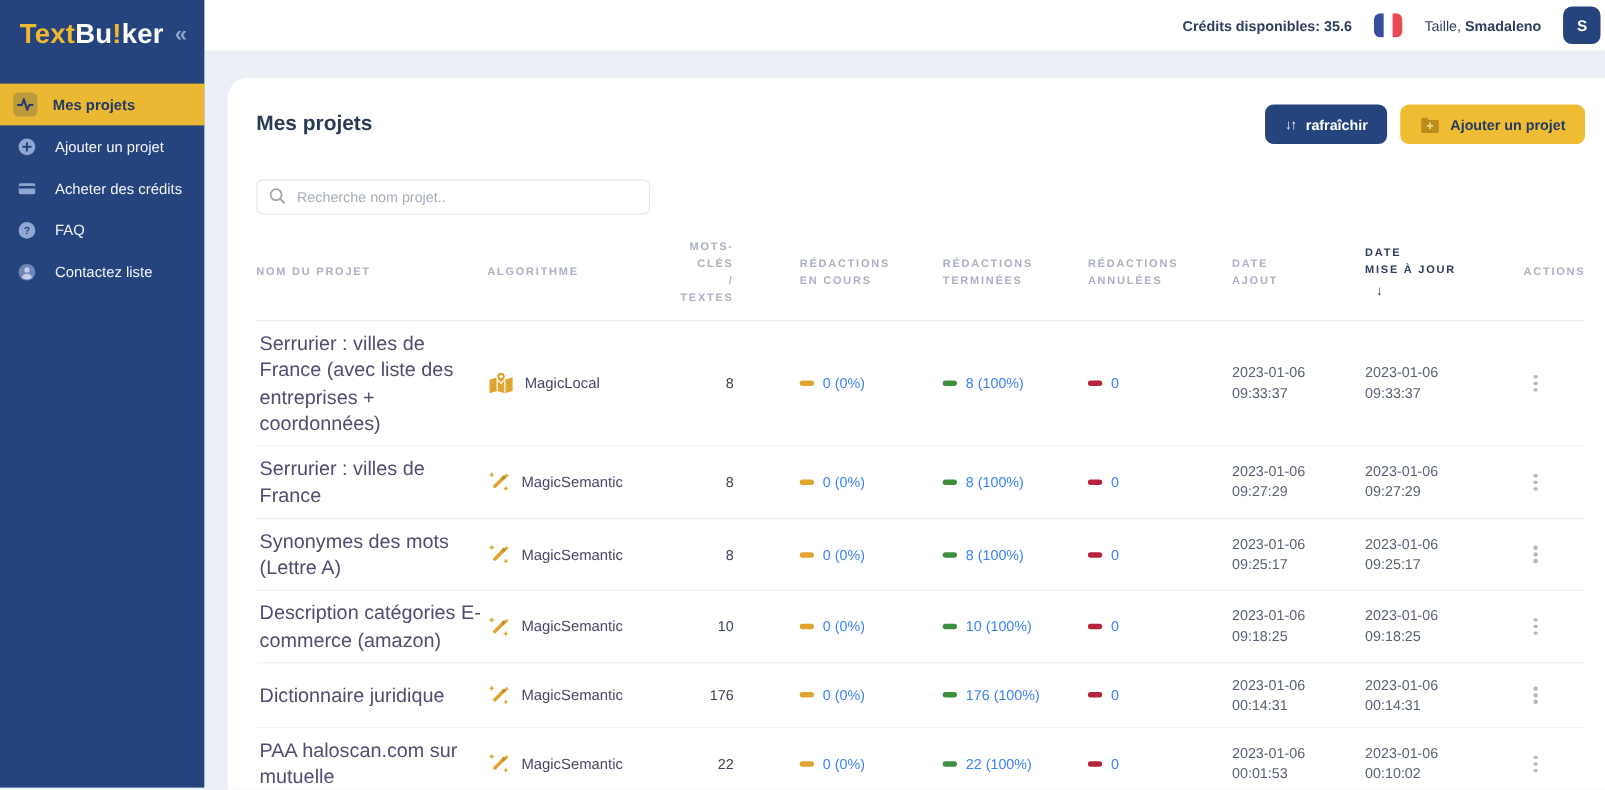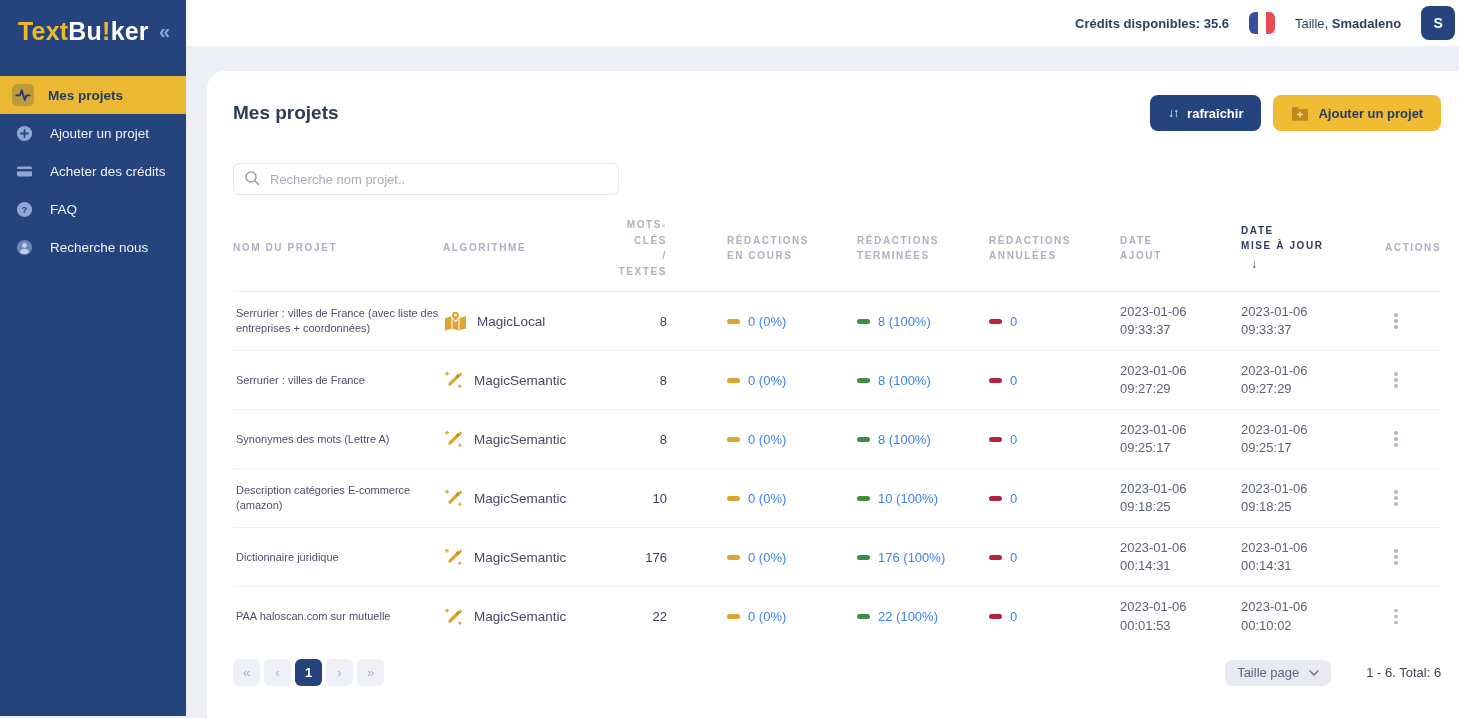--- a/index.html
+++ b/index.html
@@ -43,38 +43,38 @@
   .card{background:#ffffff;border-radius:18px 0 0 0;height:100%;padding:24px 26px 14px 26px;}
 
   .title-row{display:flex;align-items:center;justify-content:space-between;}
   .page-title{font-size:19px;font-weight:700;color:#2b3a55;}
   .btns{display:flex;gap:12px;}
   .btn{height:36px;border:none;border-radius:8px;font-family:inherit;font-size:13px;font-weight:700;display:flex;align-items:center;gap:9px;padding:0 18px;cursor:pointer;}
   .btn-refresh{background:var(--sidebar-navy);color:#ffffff;}
   .btn-refresh .arr{font-size:12px;letter-spacing:-1px;font-weight:400;}
   .btn-add{background:var(--btn-yellow);color:#223a66;}
 
-  .search-wrap{margin-top:32px;position:relative;width:386px;}
+  .search-wrap{margin-top:32px;position:relative;width:358px;}
   .search-wrap input{width:100%;height:32px;border:1px solid #e4e7ee;border-radius:6px;padding:0 10px 0 36px;font-family:inherit;font-size:13px;color:#3c4257;outline:none;}
   .search-wrap input::placeholder{color:#a7adbb;}
   .search-ic{position:absolute;left:11px;top:7px;}
 
   
   .tgrid{display:grid;grid-template-columns:210px 174px 80px 130px 132px 131px 121px 122px 1fr;align-items:center;}
   .thead{margin-top:22px;padding-bottom:12px;border-bottom:1px solid #e7eaf0;align-items:center;}
   .th{font-size:10px;font-weight:700;letter-spacing:1.6px;text-transform:uppercase;color:#abb1bf;line-height:1.55;}
   .th.sorted{color:#2e3e5e;}
   .th .sort-arrow{display:block;font-size:12px;letter-spacing:0;margin:1px 0 0 10px;}
   .c-kw{text-align:right;padding-right:30px;}
   .c-pad{padding-left:30px;}
   .c-act{padding-left:52px;}
 
   .trow{min-height:59px;border-bottom:1px solid #eef0f4;padding:8px 0;}
   .trow:last-child{border-bottom:none;}
-  .pname{color:#514d70;font-size:11px;line-height:1.35;padding-left:3px;}
+  .pname{color:#514d70;font-size:18px;line-height:1.35;padding-left:3px;}
   .algo{display:flex;align-items:center;gap:9px;color:#4a4769;font-size:13.5px;}
   .kwnum{color:#3c4257;}
   .status{display:flex;align-items:center;gap:8px;color:#3b82f6;text-align:center;}
   .pill{width:13px;height:5px;border-radius:3px;flex-shrink:0;}
   .pill.y{background:var(--status-yellow);}
   .pill.g{background:var(--status-green);}
   .pill.r{background:var(--status-red);}
   .dt{color:#5a6375;line-height:1.4;font-size:13px;}
   .kebab{width:22px;height:24px;display:flex;flex-direction:column;align-items:center;justify-content:center;gap:2.5px;cursor:pointer;background:none;border:none;}
   .kebab i{width:3.5px;height:3.5px;border-radius:50%;background:#b3bac6;display:block;}
@@ -133,21 +133,21 @@
       <span>FAQ</span>
     </div>
     <div class="mitem">
       <span class="ic">
         <svg width="19" height="19" viewBox="0 0 19 19">
             <circle cx="9.5" cy="9.5" r="7.6" fill="#6e87b8"></circle>
             <circle cx="9.5" cy="7.4" r="2.4" fill="#c3cfe6"></circle>
             <path d="M4.8 14.2c0.8-2.4 2.6-3.4 4.7-3.4s3.9 1 4.7 3.4a7.6 7.6 0 0 1-9.4 0z" fill="#c3cfe6"></path>
           </svg>
       </span>
-      <span>Recherche nous</span>
+      <span>Contactez liste</span>
     </div>
   </nav>
 </aside>
 
 <div class="right">
   <header class="topbar">
     <span class="credits">Crédits disponibles: 35.6</span>
     <span class="flag">
       <div style="background:var(--flag-blue)"></div>
         <div style="background:#ffffff"></div>

